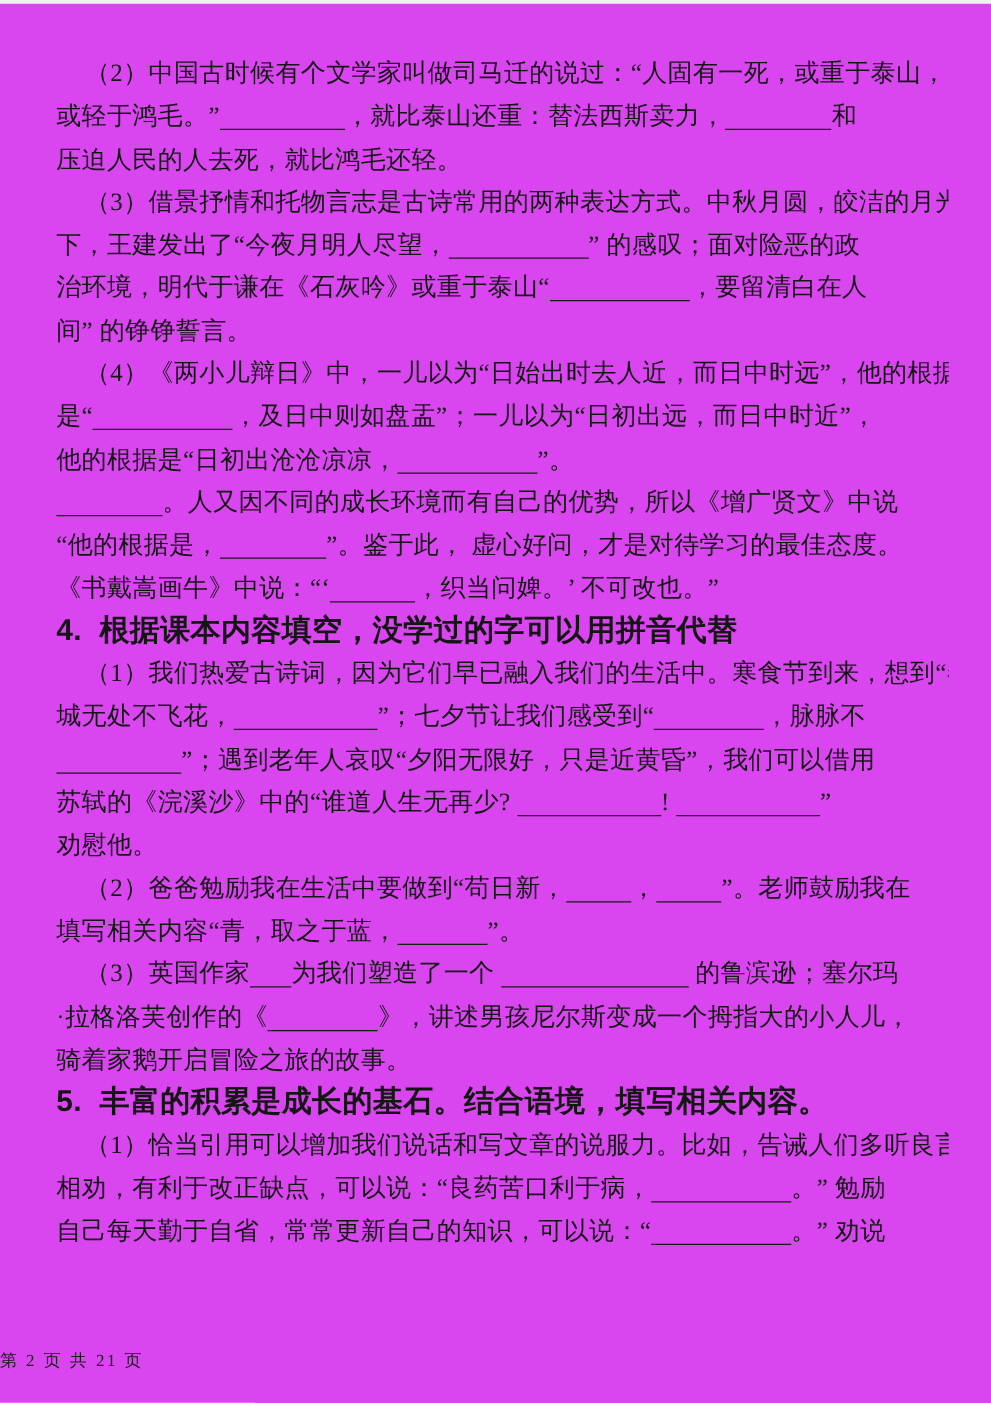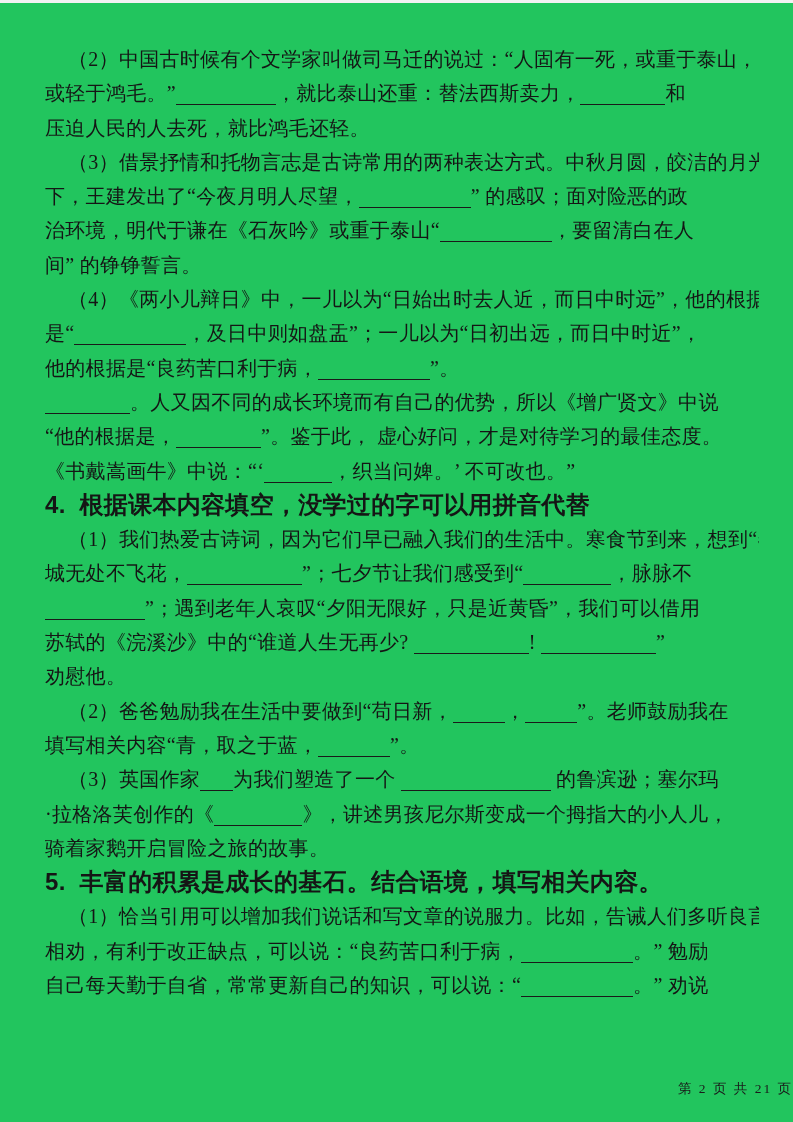--- a/index.html
+++ b/index.html
@@ -11,21 +11,21 @@
     height: 1122px;
     background: #ffffff;
     position: relative;
     overflow: hidden;
     font-family: "Liberation Serif", "DejaVu Serif", serif;
     color: #151515;
   }
   .scan-page {
     position: absolute;
     inset: 0;
-    background: #22c55e;
+    background: #d946ef;
   }
   .scan-edge-top {
     position: absolute;
     left: 0; top: 0; right: 0;
     height: 3px;
     background: #f2f2f2;
   }
   .doc {
     position: absolute;
     left: 45px;
@@ -52,21 +52,21 @@
     display: inline-block;
     border-bottom: 1.7px solid #1a1a1a;
     height: 22px;
     vertical-align: -5px;
   }
   .page-footer {
     position: absolute;
     left: 0;
     right: 0;
     top: 1080px;
-    text-align: right;
+    text-align: left;
     font-size: 13.5px;
     letter-spacing: 2px;
     color: #1a1a1a;
     font-family: Liberation Serif, serif;
   }
 </style>
 </head>
 <body>
 
 <div class="scan-page">
@@ -74,21 +74,21 @@
   <div class="doc">
       <div class="line indent"><span>（2）中国古时候有个文学家叫做司马迁的说过：“人固有一死，或重于泰山，</span></div>
       <div class="line"><span>或轻于鸿毛。”</span><span class="blank" style="width: 100px;"></span><span>，就比泰山还重：替法西斯卖力，</span><span class="blank" style="width: 85px;"></span><span>和</span></div>
       <div class="line"><span>压迫人民的人去死，就比鸿毛还轻。</span></div>
       <div class="line indent"><span>（3）借景抒情和托物言志是古诗常用的两种表达方式。中秋月圆，皎洁的月光</span></div>
       <div class="line"><span>下，王建发出了“今夜月明人尽望，</span><span class="blank" style="width: 112px;"></span><span>” 的感叹；面对险恶的政</span></div>
       <div class="line"><span>治环境，明代于谦在《石灰吟》或重于泰山“</span><span class="blank" style="width: 112px;"></span><span>，要留清白在人</span></div>
       <div class="line"><span>间” 的铮铮誓言。</span></div>
       <div class="line indent"><span>（4）《两小儿辩日》中，一儿以为“日始出时去人近，而日中时远”，他的根据</span></div>
       <div class="line"><span>是“</span><span class="blank" style="width: 112px;"></span><span>，及日中则如盘盂”；一儿以为“日初出远，而日中时近”，</span></div>
-      <div class="line"><span>他的根据是“良药苦口利于病，</span><span class="blank" style="width: 112px;"></span><span>”。</span></div>
+      <div class="line"><span>他的根据是“日初出沧沧凉凉，</span><span class="blank" style="width: 112px;"></span><span>”。</span></div>
       <div class="line"><span class="blank" style="width: 85px;"></span><span>。人又因不同的成长环境而有自己的优势，所以《增广贤文》中说</span></div>
       <div class="line"><span>“他的根据是，</span><span class="blank" style="width: 85px;"></span><span>”。鉴于此， 虚心好问，才是对待学习的最佳态度。</span></div>
       <div class="line"><span>《书戴嵩画牛》中说：“‘</span><span class="blank" style="width: 68px;"></span><span>，织当问婢。’ 不可改也。”</span></div>
       <div class="line heading"><span>4.  根据课本内容填空，没学过的字可以用拼音代替</span></div>
       <div class="line indent"><span>（1）我们热爱古诗词，因为它们早已融入我们的生活中。寒食节到来，想到“春</span></div>
       <div class="line"><span>城无处不飞花，</span><span class="blank" style="width: 115px;"></span><span>”；七夕节让我们感受到“</span><span class="blank" style="width: 88px;"></span><span>，脉脉不</span></div>
       <div class="line"><span class="blank" style="width: 100px;"></span><span>”；遇到老年人哀叹“夕阳无限好，只是近黄昏”，我们可以借用</span></div>
       <div class="line"><span>苏轼的《浣溪沙》中的“谁道人生无再少? </span><span class="blank" style="width: 115px;"></span><span>! </span><span class="blank" style="width: 115px;"></span><span>”</span></div>
       <div class="line"><span>劝慰他。</span></div>
       <div class="line indent"><span>（2）爸爸勉励我在生活中要做到“苟日新，</span><span class="blank" style="width: 52px;"></span><span>，</span><span class="blank" style="width: 52px;"></span><span>”。老师鼓励我在</span></div>

